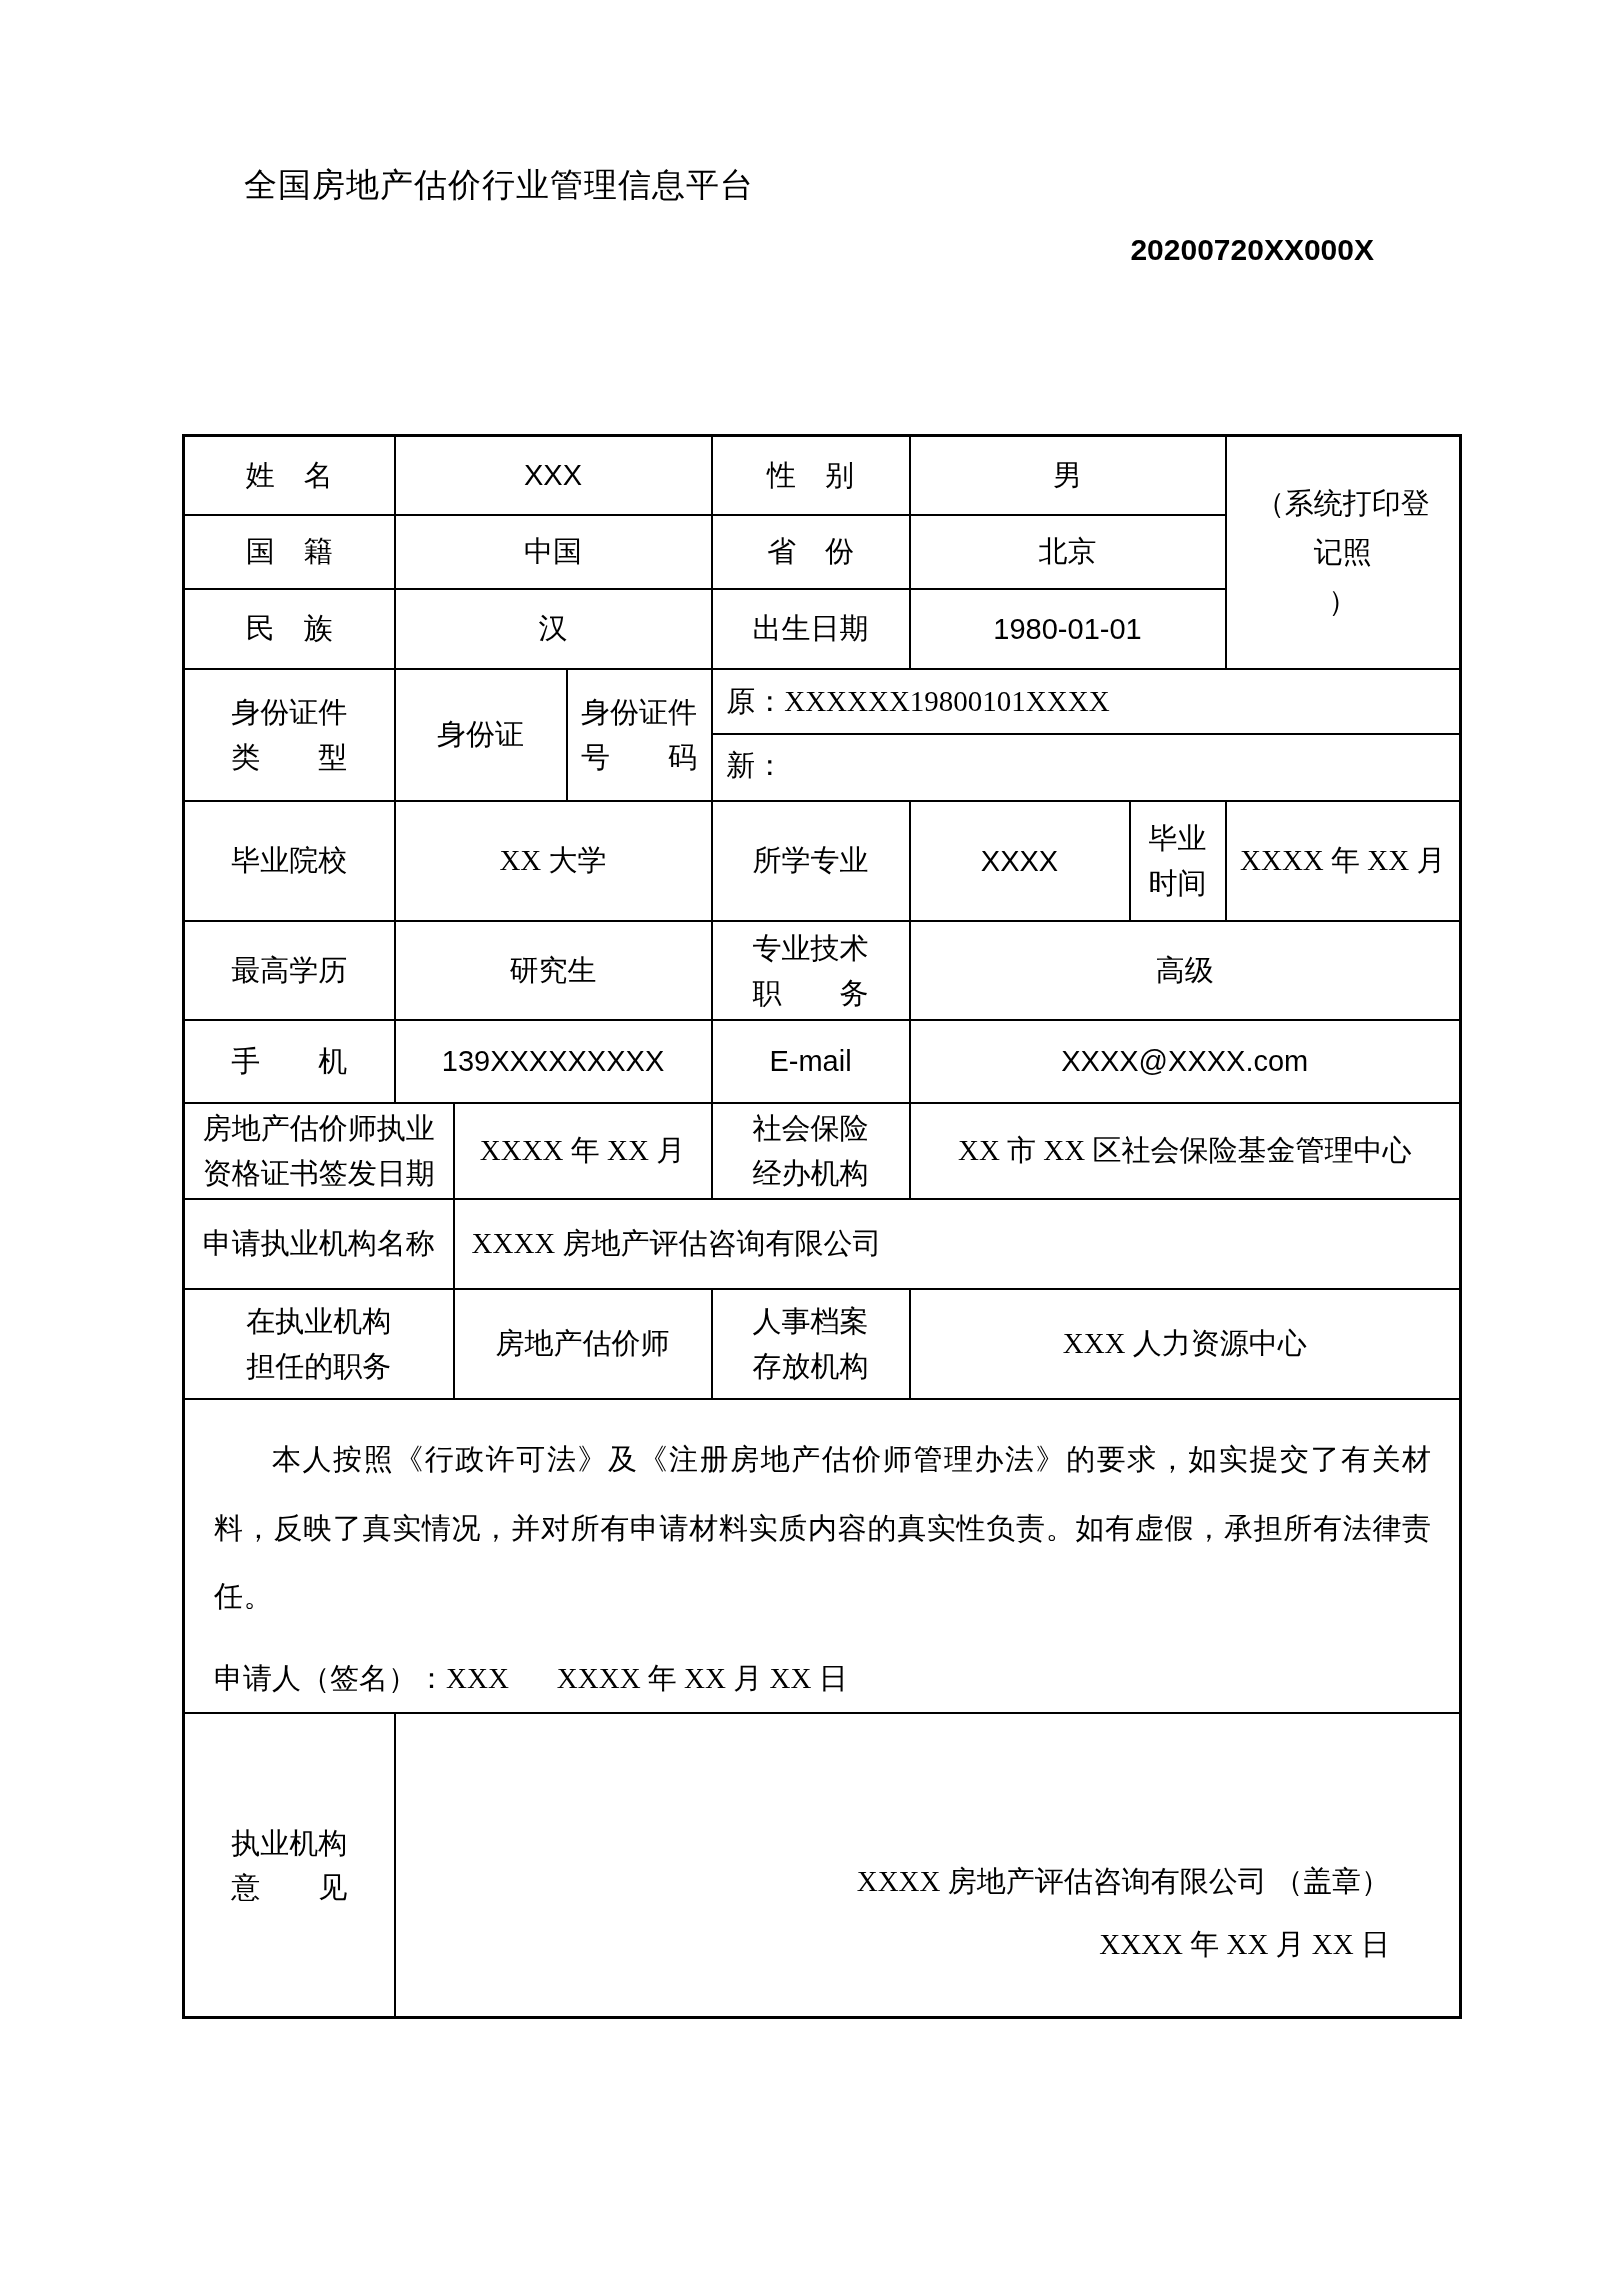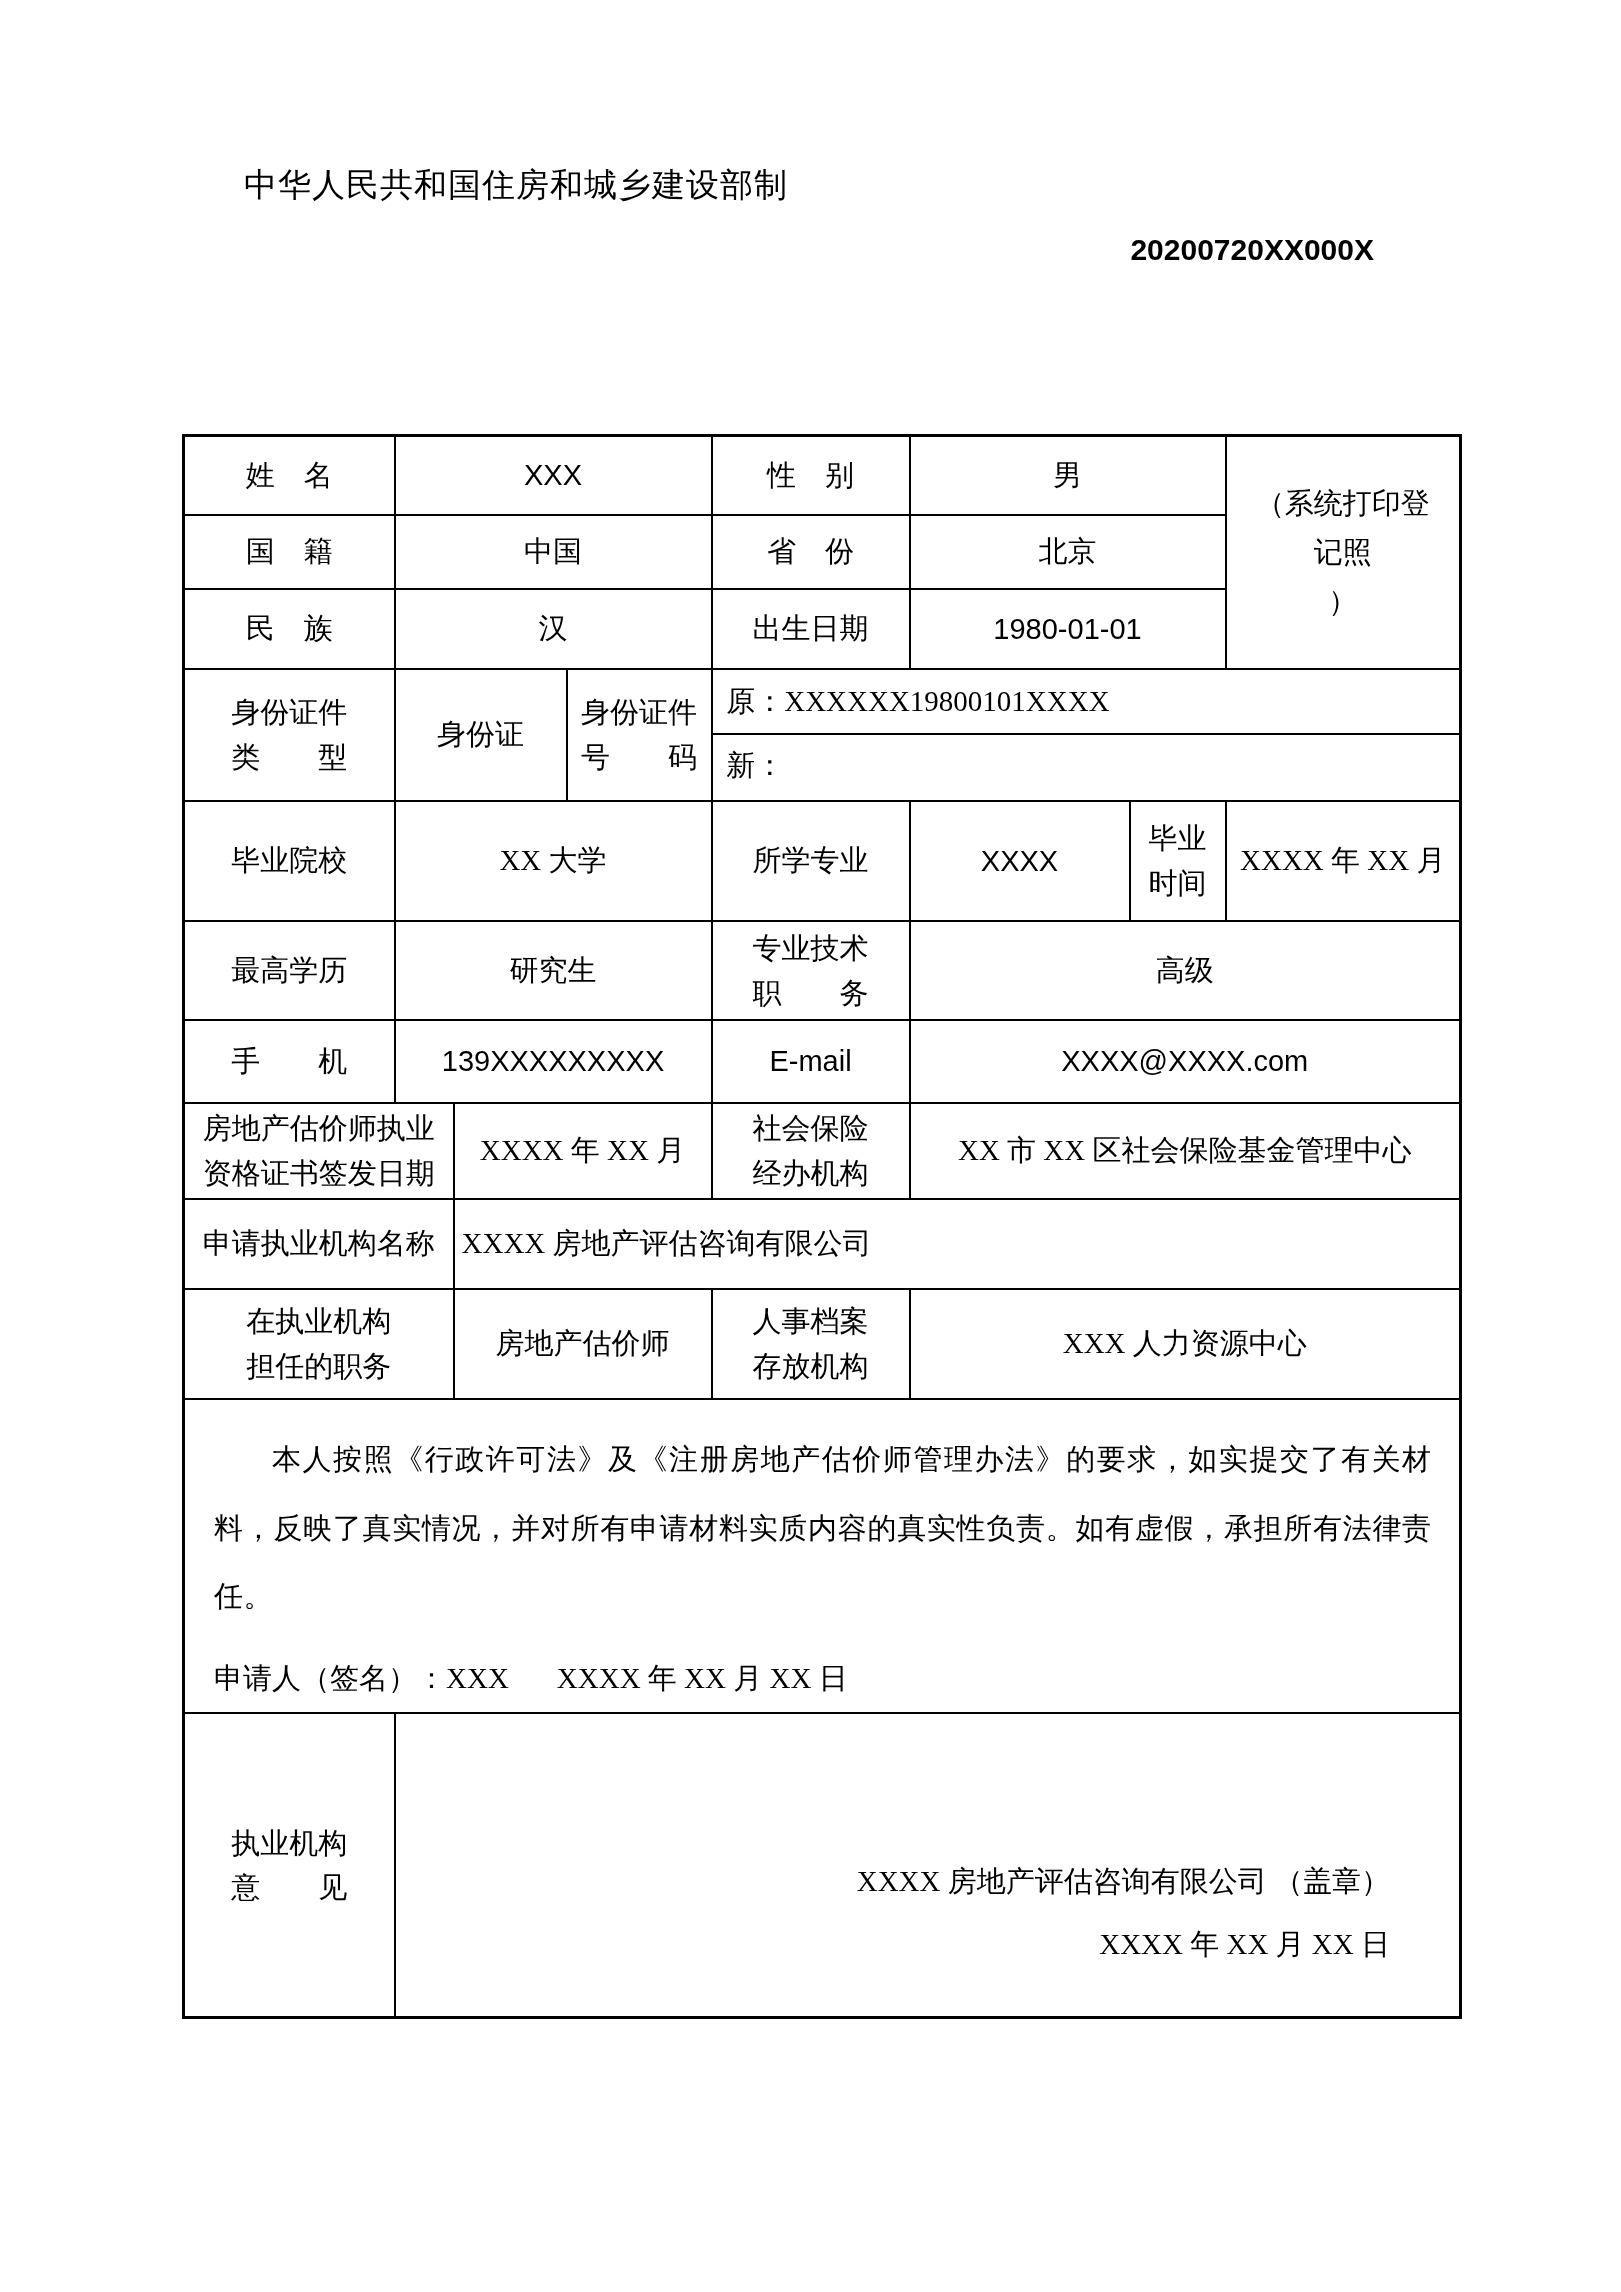--- a/index.html
+++ b/index.html
@@ -36,21 +36,21 @@
   td {
     border:2px solid #000;
     font-size:29px;
     text-align:center;
     vertical-align:middle;
     padding:2px 5.9px;
     overflow:hidden;
   }
   .ml { white-space:pre-line; line-height:1.55; }
   .sans { font-family:"Liberation Sans", sans-serif; }
-  .left { text-align:left; padding-left:7px; }
+  .left { text-align:left; padding-left:17px; }
   .noPad { padding:0; }
   .r1 td  { height:73px; }
   .r2 td  { height:68px; }
   .r3 td  { height:74px; }
   .r4 td  { height:126px; }
   .r5 td  { height:114px; }
   .r6 td  { height:93px; }
   .r7 td  { height:77px; }
   .r8 td  { height:89px; }
   .r9 td  { height:84px; }
@@ -87,21 +87,21 @@
     text-align:center; font-size:43px; font-weight:bold;
     letter-spacing:2px;
     font-family:"Liberation Serif", serif;
   }
 </style>
 </head>
 <body>
 
 <div class="page">
 
-  <div class="platform">中华人民共和国住房和城乡建设部制</div>
+  <div class="platform">全国房地产估价行业管理信息平台</div>
   <div class="code">20200720XX000X</div>
 
   <table class="form">
     <colgroup>
       <col style="width:211px">
         <col style="width:59px">
         <col style="width:113px">
         <col style="width:145px">
       <col style="width:198px">
         <col style="width:220px">

